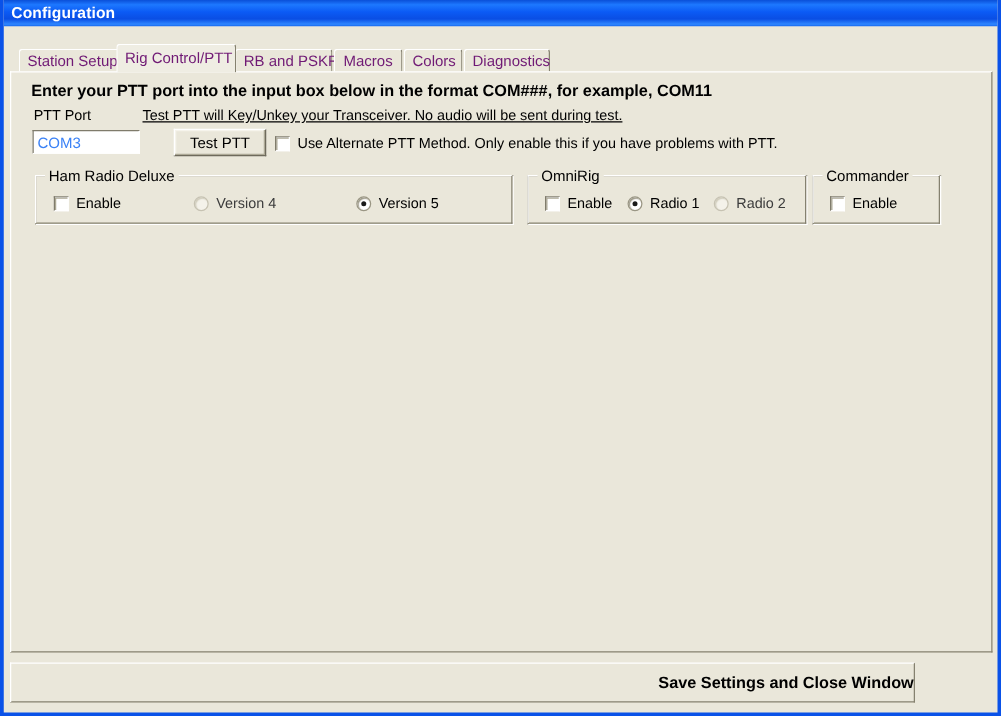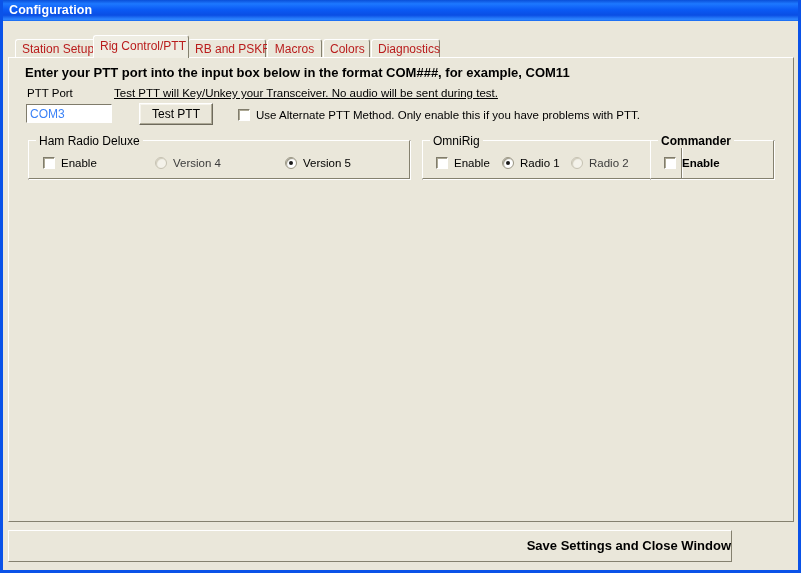--- a/index.html
+++ b/index.html
@@ -70,21 +70,21 @@
     background: #EAE7DA;
     border: 1px solid #8A8676;
     border-bottom: none;
     border-top-color: #FFFFFF;
     border-left-color: #FFFFFF;
     border-right-color: #85816F;
     border-radius: 3px 3px 0 0;
     font-size: 12px;
     line-height: 18px;
     text-align: center;
-    color: #b91c1c;
+    color: #701a75;
     white-space: nowrap;
     padding: 0 6px;
     cursor: default;
   }
   .tab.active {
     height: 23px;
     bottom: 0;
     background: #EFEDE3;
     border: 1px solid #85816F;
     border-bottom: none;
@@ -321,21 +321,21 @@
 
     <div class="heading">Enter your PTT port into the input box below in the format COM###, for example, COM11</div>
 
     <div class="label-pttport">PTT Port</div>
     <div class="hint-testptt">Test PTT will Key/Unkey your Transceiver.  No audio will be sent during test.</div>
 
     <input class="text-input" type="text" value="COM3" style="">
 
     <button class="btn-3d btn-testptt">Test PTT</button>
 
-    <div class="cb-row" style="left:229px; top:51px;">
+    <div class="cb-row" style="left:211px; top:51px;">
       <span class="cb-box"></span>
       <span class="cb-label">Use Alternate PTT Method.  Only enable this if you have problems with PTT.</span>
     </div>
 
     <div class="groupbox" style="left:19px; top:82px; width:383px; height:40px;">
       <div class="groupbox-inner"></div>
       <div class="groupbox-title">Ham Radio Deluxe</div>
       <div class="cb-row" style="left:14px; top:16px;">
         <span class="cb-box"></span>
         <span class="cb-label">Enable</span>
@@ -343,38 +343,38 @@
       <div class="rb-row" style="left:126px; top:16px;">
         <span class="rb-circle off"></span>
         <span class="rb-label dim">Version 4</span>
       </div>
       <div class="rb-row" style="left:256px; top:16px;">
         <span class="rb-circle on"></span>
         <span class="rb-label">Version 5</span>
       </div>
     </div>
 
-    <div class="groupbox" style="left:413px; top:82px; width:261px; height:40px;">
+    <div class="groupbox" style="left:413px; top:82px; width:224px; height:40px;">
       <div class="groupbox-inner"></div>
       <div class="groupbox-title">OmniRig</div>
       <div class="cb-row" style="left:13px; top:16px;">
         <span class="cb-box"></span>
         <span class="cb-label">Enable</span>
       </div>
       <div class="rb-row" style="left:79px; top:16px;">
         <span class="rb-circle on"></span>
         <span class="rb-label">Radio 1</span>
       </div>
       <div class="rb-row" style="left:148px; top:16px;">
         <span class="rb-circle off"></span>
         <span class="rb-label dim">Radio 2</span>
       </div>
     </div>
 
-    <div class="groupbox" style="left:641px; top:82px; width:125px; height:40px;font-weight:bold;">
+    <div class="groupbox" style="left:641px; top:82px; width:103px; height:40px;">
       <div class="groupbox-inner"></div>
       <div class="groupbox-title">Commander</div>
       <div class="cb-row" style="left:13px; top:16px;">
         <span class="cb-box"></span>
         <span class="cb-label">Enable</span>
       </div>
     </div>
 
   </div>
 

